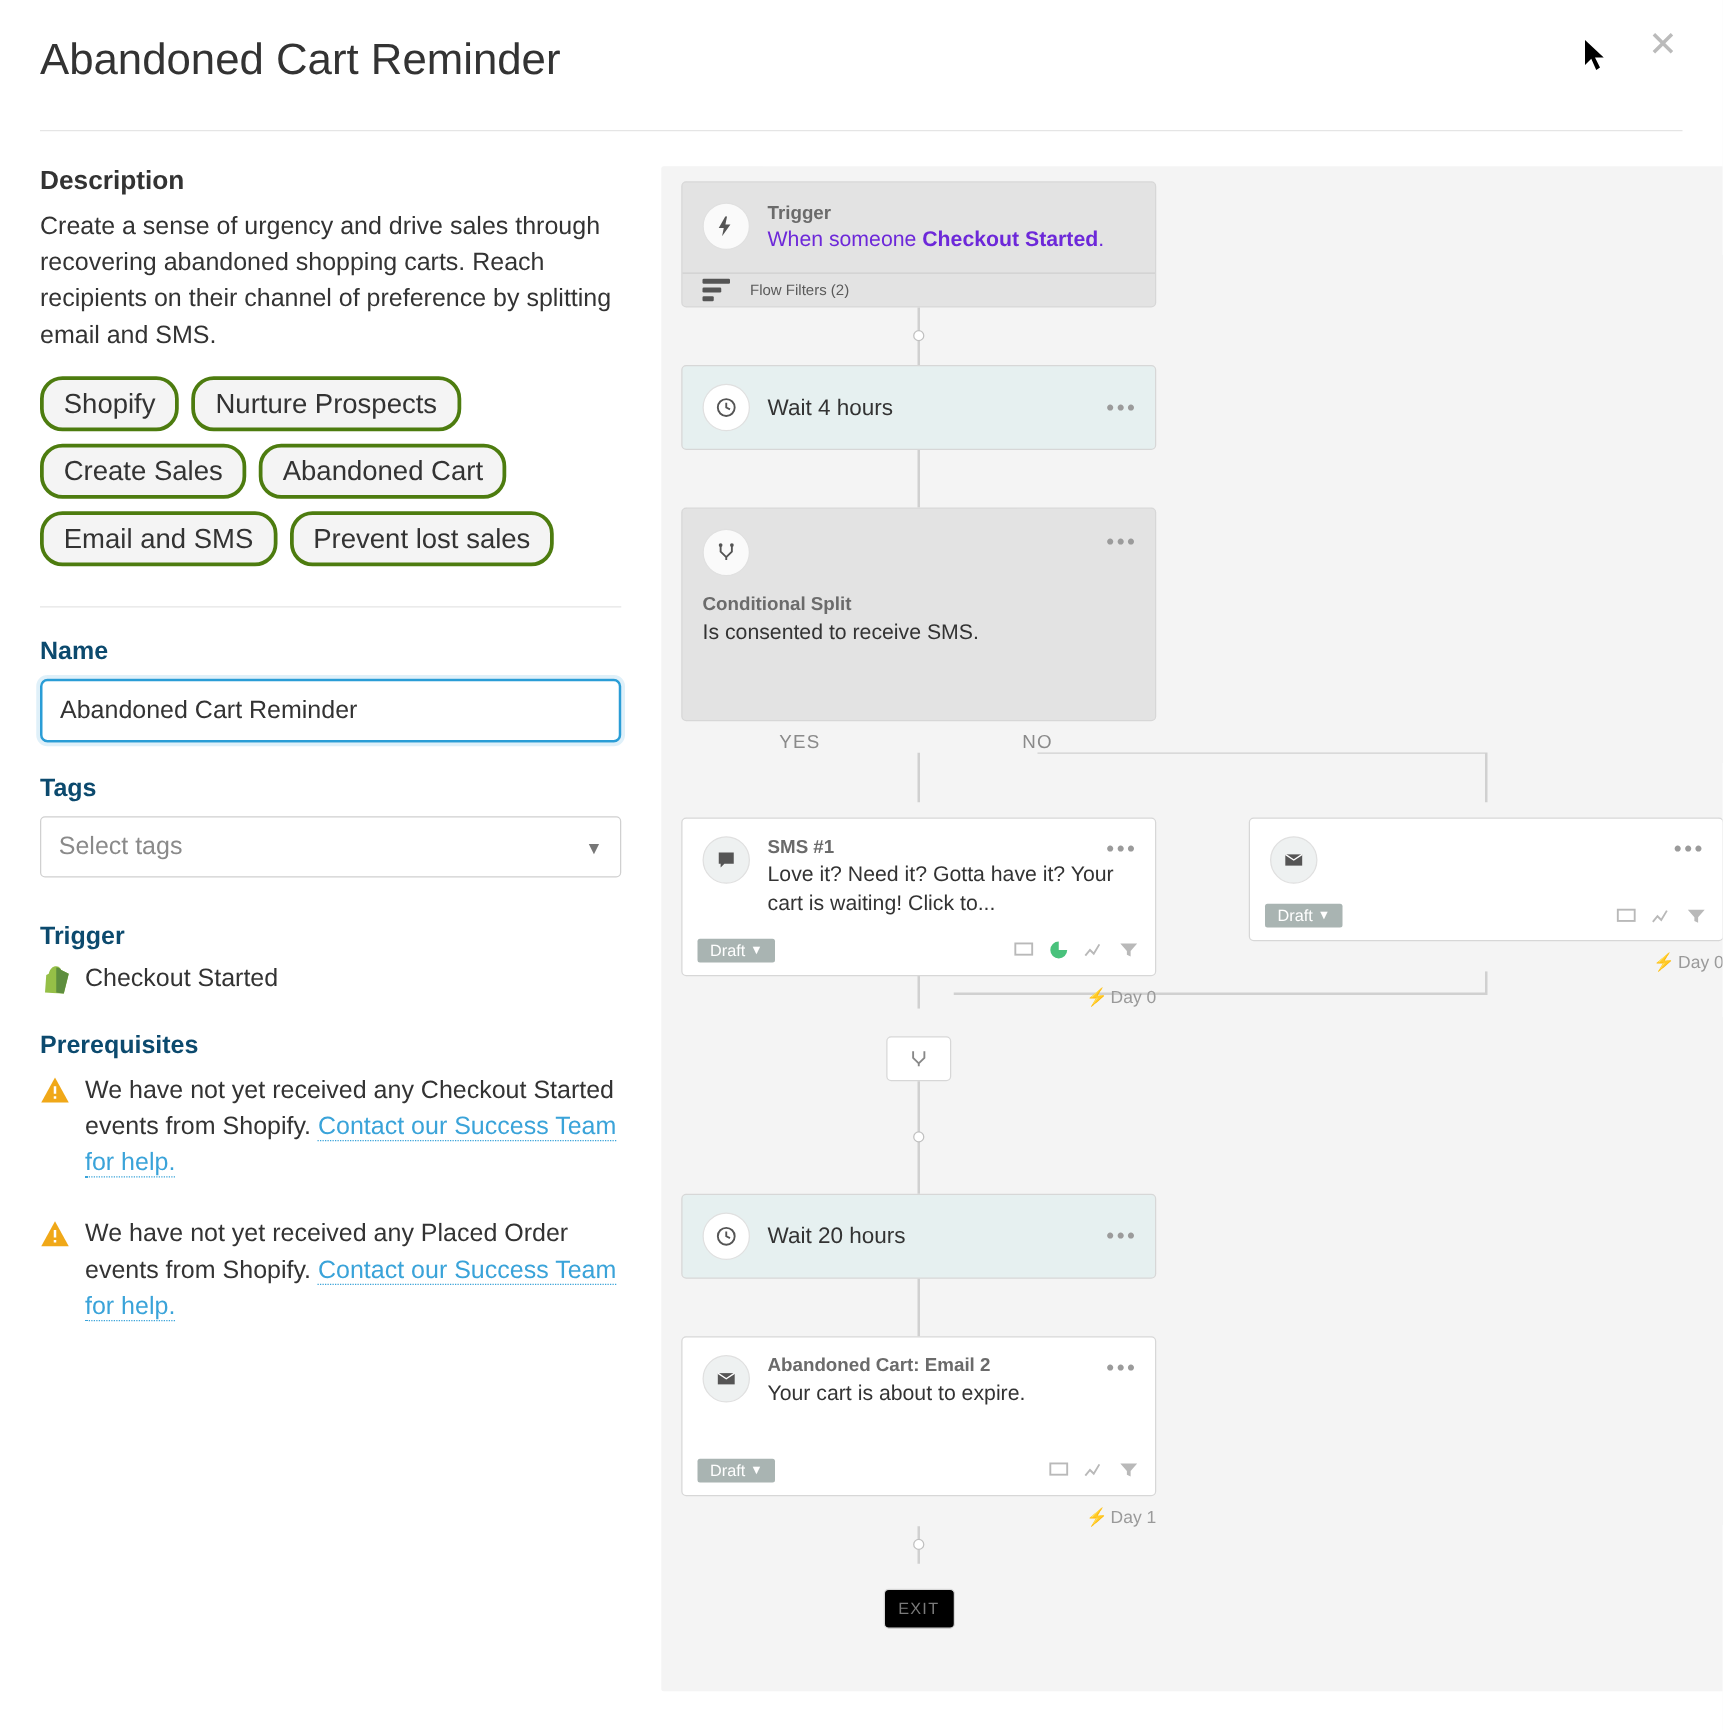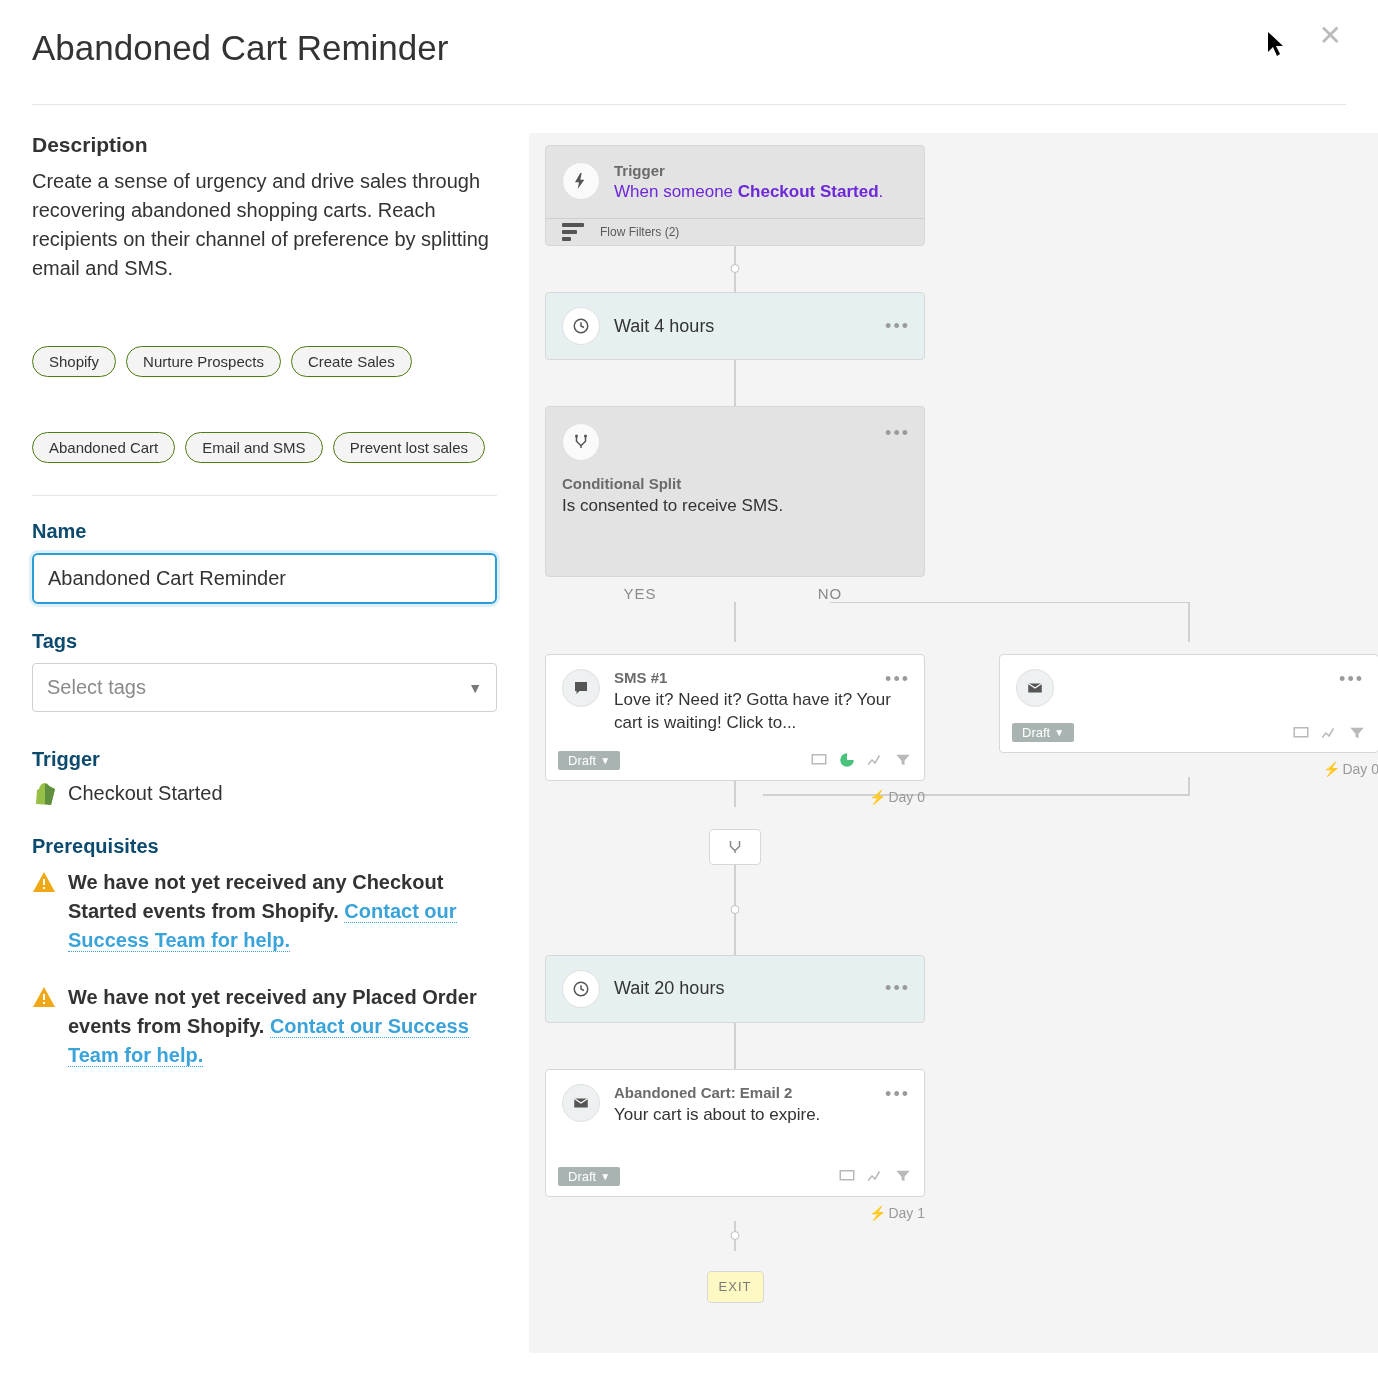--- a/index.html
+++ b/index.html
@@ -9,32 +9,32 @@
   .modal-title{font-size:35px;font-weight:500;color:#333;}
   .close-x{font-size:28px;color:#bbb;line-height:1;cursor:pointer;padding:0 4px;position:relative;top:-6px;}
   .two-col{display:flex;gap:32px;}
   .left{width:465px;flex:0 0 465px;}
   .right{flex:1;}
 
   .section-h{font-size:21px;font-weight:600;margin-bottom:10px;color:#333;}
   .section-h2{font-size:20px;font-weight:600;margin-bottom:10px;color:#0c4a6e;}
   .desc{font-size:20px;line-height:1.45;color:#333;margin-bottom:18px;}
   .tags{display:flex;flex-wrap:wrap;gap:10px;margin-bottom:32px;}
-  .pill{display:inline-block;border:1px solid #4d7c0f;border-radius:18px;background:#f4f4f4;padding:6px 16px;font-size:15px;color:#333;margin-top:45px;}
+  .pill{display:inline-block;border:3px solid #4d7c0f;border-radius:18px;background:#f4f4f4;padding:6px 16px;font-size:22px;color:#333;}
   .hr{border:0;border-top:1px solid #e5e5e5;margin:0 0 24px;}
 
   .name-input{width:100%;border:2px solid #2a9dd6;border-radius:6px;padding:12px 14px;font-size:20px;color:#333;outline:3px solid rgba(42,157,214,0.15);}
   .tag-select{display:flex;align-items:center;justify-content:space-between;border:1px solid #d0d0d0;border-radius:4px;padding:12px 14px;color:#8a8a8a;font-size:20px;cursor:pointer;margin-bottom:36px;}
   .tag-select .chev{color:#777;font-size:14px;}
 
   .trigger-row{display:flex;align-items:center;gap:12px;margin-bottom:30px;}
   .shopify-ic{width:24px;height:24px;flex:0 0 24px;}
   .trigger-txt{font-size:20px;color:#333;}
 
-  .prereq{display:flex;gap:12px;margin-bottom:28px;font-weight:bold;}
+  .prereq{display:flex;gap:12px;margin-bottom:28px;}
   .warn-ic{width:24px;height:24px;flex:0 0 24px;position:relative;top:2px;}
   .prereq-txt{font-size:20px;line-height:1.45;color:#333;}
   .link{color:#3aa3d9;cursor:pointer;}
   .dotted{border-bottom:1px dotted #3aa3d9;}
 
   
   .canvas{background:#f4f4f4;border-radius:2px;padding:12px 16px 50px 16px;min-height:1185px;position:relative;overflow:hidden;}
   .card{background:#fff;border:1px solid #d7d7d7;border-radius:4px;}
   .card-grey{background:#e3e3e3;}
   .card-teal{background:#e6f0f0;}
@@ -67,21 +67,21 @@
   .msg-text{font-size:17px;color:#333;margin-top:3px;line-height:1.35;}
   .msg-foot{display:flex;align-items:center;justify-content:space-between;padding:6px 12px 10px;border-top:0;}
   .dr-badge{background:#a9b4b2;color:#fff;font-size:13px;padding:2px 10px;border-radius:2px;display:inline-flex;align-items:center;gap:4px;}
   .foot-ics{display:flex;gap:10px;align-items:center;}
   .foot-ic{width:18px;height:18px;color:#b9b9b9;}
   .foot-ic.active{color:#49c27c;}
   .day-mark{text-align:right;font-size:14px;color:#9a9a9a;margin-top:8px;}
   .day-mark .bolt{font-weight:700;margin-right:2px;}
 
   .merge-box{width:52px;height:36px;border:1px solid #d7d7d7;border-radius:4px;background:#fff;display:flex;align-items:center;justify-content:center;color:#888;margin:22px auto 0;}
-  .exit-box{width:57px;height:32px;border:1px solid #d7d7d7;border-radius:4px;background:#fef9c3;display:flex;align-items:center;justify-content:center;color:#7a7a7a;font-size:13px;letter-spacing:1px;margin:20px auto 0;}
+  .exit-box{width:57px;height:32px;border:1px solid #d7d7d7;border-radius:4px;background:#000000;display:flex;align-items:center;justify-content:center;color:#7a7a7a;font-size:13px;letter-spacing:1px;margin:20px auto 0;}
 
   .vconn{width:2px;background:#d0d0d0;margin:0 auto;position:relative;}
   .vdot{width:9px;height:9px;border:1px solid #c0c0c0;background:#fff;border-radius:50%;position:absolute;left:50%;transform:translateX(-50%);}
 
   .col-center{display:flex;flex-direction:column;align-items:flex-start;}
   .center-wrap{width:380px;}
 
   .footer{display:flex;justify-content:flex-end;gap:16px;padding-top:40px;}
   .btn{font-size:20px;padding:14px 26px;border-radius:4px;cursor:pointer;border:1px solid #c7c7c7;background:#fff;}
   .btn-primary{background:#1a1a1a;color:#fff;border-color:#1a1a1a;}

